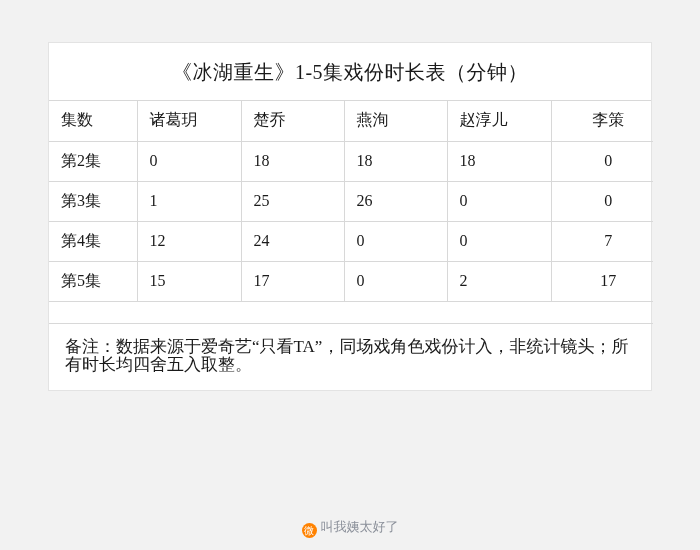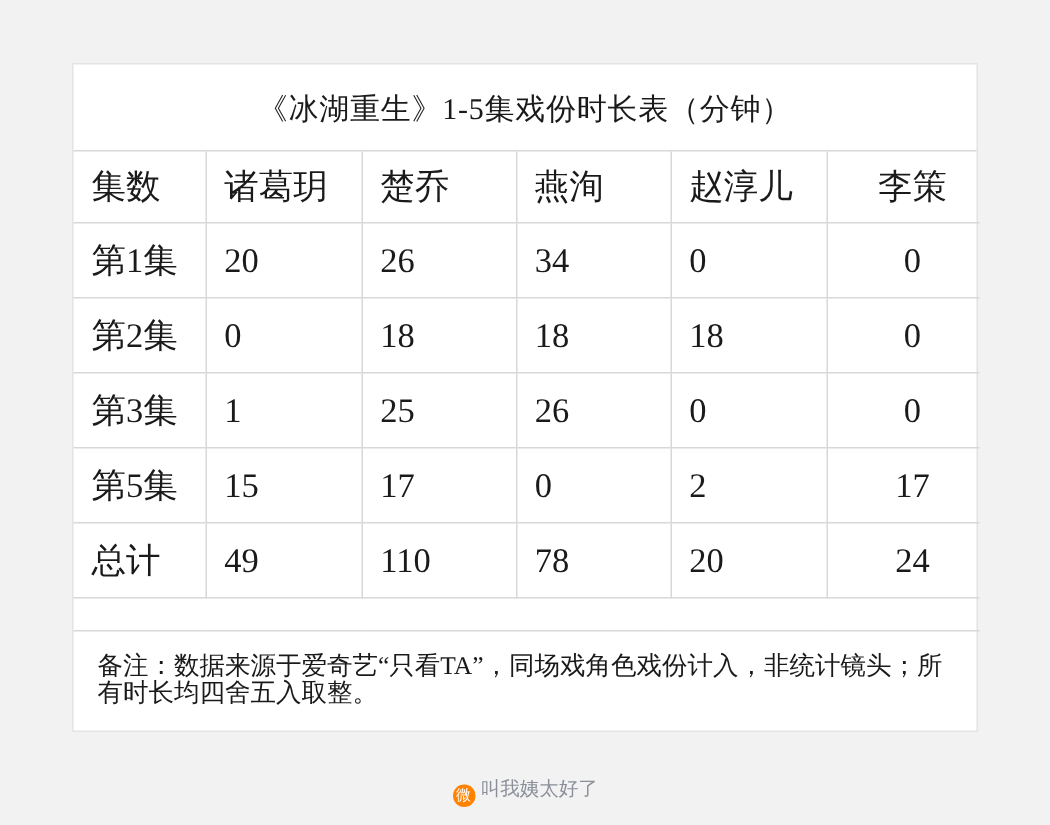--- a/index.html
+++ b/index.html
@@ -34,21 +34,21 @@
   }
   table.data {
     border-collapse: collapse;
     width: 100%;
     table-layout: fixed;
   }
   table.data th, table.data td {
     border: 1px solid #d8d8d8;
     border-left: none;
     border-top: none;
-    font-size: 23px;
+    font-size: 16px;
     color: #1a1a1a;
     font-weight: normal;
     text-align: left;
     padding: 9px 0 9px 12px;
     height: 22px;
     box-sizing: border-box;
   }
   table.data tr > th:last-child,
   table.data tr > td:last-child {
     border-right: none;
@@ -125,58 +125,50 @@
         <th>集数</th>
         <th>诸葛玥</th>
         <th>楚乔</th>
         <th>燕洵</th>
         <th>赵淳儿</th>
         <th>李策</th>
       </tr>
     </thead>
     <tbody>
       <tr>
-        <td>第1集</td>
-        <td>20</td>
-        <td>26</td>
-        <td>34</td>
-        <td>0</td>
-        <td>0</td>
-      </tr>
-      <tr>
         <td>第2集</td>
         <td>0</td>
         <td>18</td>
         <td>18</td>
         <td>18</td>
         <td>0</td>
       </tr>
       <tr>
         <td>第3集</td>
         <td>1</td>
         <td>25</td>
         <td>26</td>
         <td>0</td>
         <td>0</td>
       </tr>
       <tr>
+        <td>第4集</td>
+        <td>12</td>
+        <td>24</td>
+        <td>0</td>
+        <td>0</td>
+        <td>7</td>
+      </tr>
+      <tr>
         <td>第5集</td>
         <td>15</td>
         <td>17</td>
         <td>0</td>
         <td>2</td>
         <td>17</td>
-      </tr>
-      <tr>
-        <td>总计</td>
-        <td>49</td>
-        <td>110</td>
-        <td>78</td>
-        <td>20</td>
-        <td>24</td>
       </tr>
       <tr class="spacer-row">
         <td colspan="6"></td>
       </tr>
     </tbody>
   </table>
 
   <div class="note">备注：数据来源于爱奇艺“只看TA”，同场戏角色戏份计入，非统计镜头；所有时长均四舍五入取整。</div>
 </div>
 

